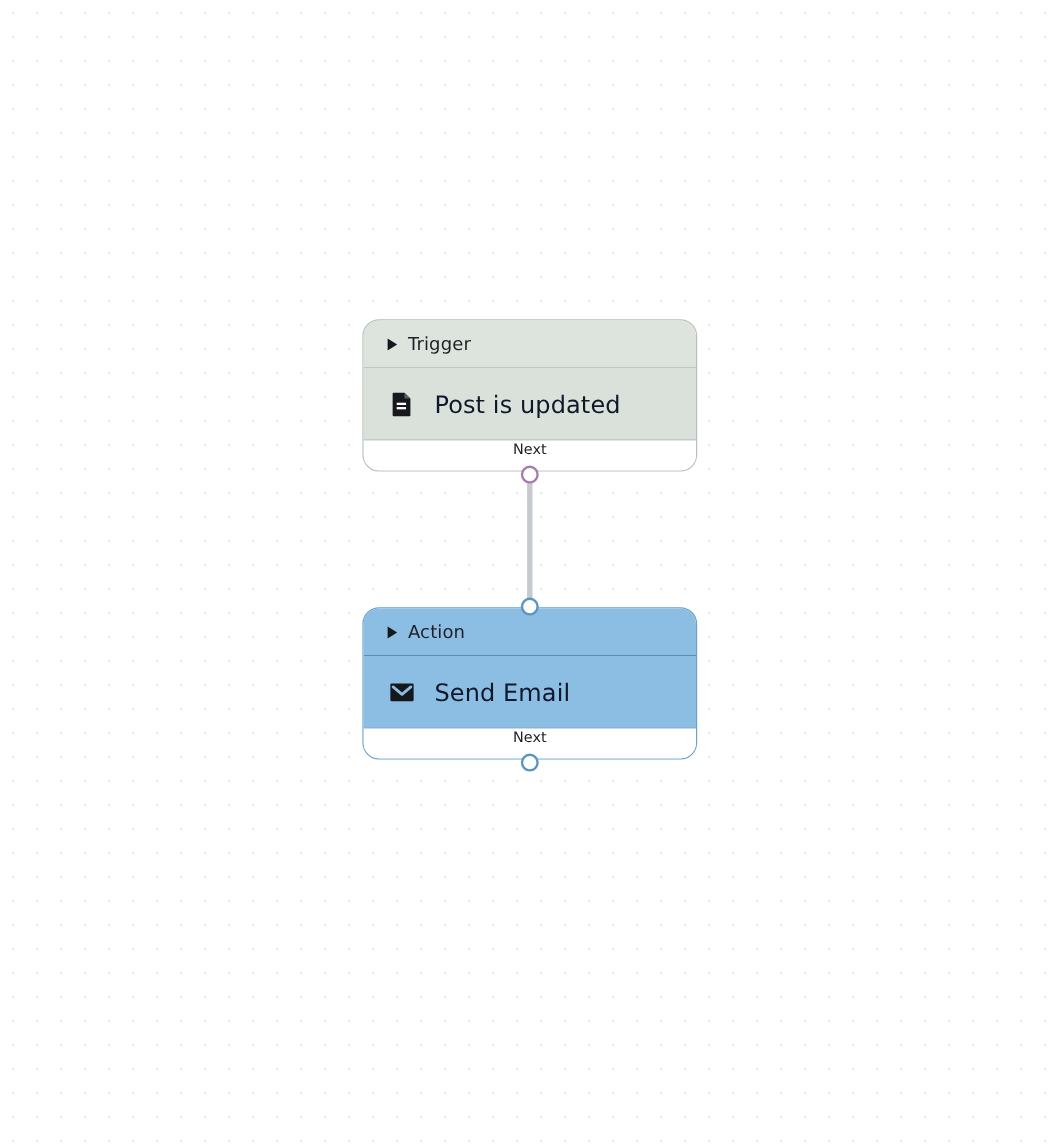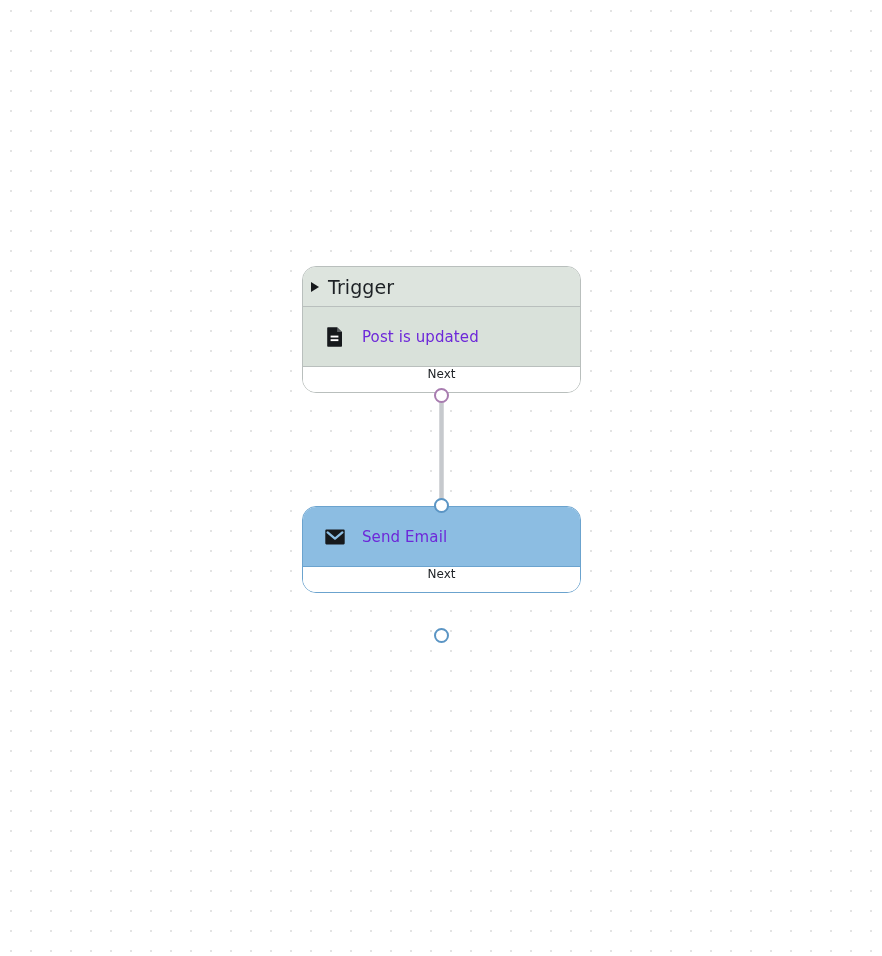--- a/index.html
+++ b/index.html
@@ -42,23 +42,23 @@
     width: 279px;
     box-sizing: border-box;
     border-radius: 14px;
     overflow: hidden;
     background: #ffffff;
   }
   .node-header {
     height: 40px;
     display: flex;
     align-items: center;
-    padding-left: 8px;
-    box-sizing: border-box;
-    font-size: 19px;
+    padding-left: 20px;
+    box-sizing: border-box;
+    font-size: 15px;
     color: #1d2125;
     letter-spacing: 0.1px;
   }
   .disclosure-tri {
     width: 0;
     height: 0;
     border-left: 8px solid #16191c;
     border-top: 5.5px solid transparent;
     border-bottom: 5.5px solid transparent;
     margin-right: 9px;
@@ -74,22 +74,22 @@
   .node-icon {
     width: 26px;
     height: 26px;
     flex: none;
     margin-right: 14px;
     display: flex;
     align-items: center;
     justify-content: center;
   }
   .node-title {
-    font-size: 15px;
-    color: #6d28d9;
+    font-size: 20px;
+    color: #0f172a;
     letter-spacing: 0.1px;
   }
   .node-footer {
     height: 26px;
     background: #ffffff;
     display: flex;
     align-items: flex-start;
     justify-content: center;
     box-sizing: border-box;
   }
@@ -174,20 +174,24 @@
         </svg>
       </span>
       <span class="node-title">Post is updated</span>
     </div>
     <div class="node-footer">
       <span class="node-footer-label">Next</span>
     </div>
   </div>
 
   <div class="node" id="node-action">
+    <div class="node-header">
+      <span class="disclosure-tri"></span>
+      <span>Action</span>
+    </div>
     <div class="node-body">
       <span class="node-icon">
         <svg width="24" height="24" viewBox="0 0 24 24" aria-hidden="true">
           <rect x="2.3" y="4.6" width="19.4" height="14.8" rx="1.1" fill="#16191c"></rect>
           <path d="M4.6 7.4 L12 13.6 L19.4 7.4" fill="none" stroke="#8cbde2" stroke-width="2.3" stroke-linecap="round" stroke-linejoin="round"></path>
         </svg>
       </span>
       <span class="node-title">Send Email</span>
     </div>
     <div class="node-footer">

